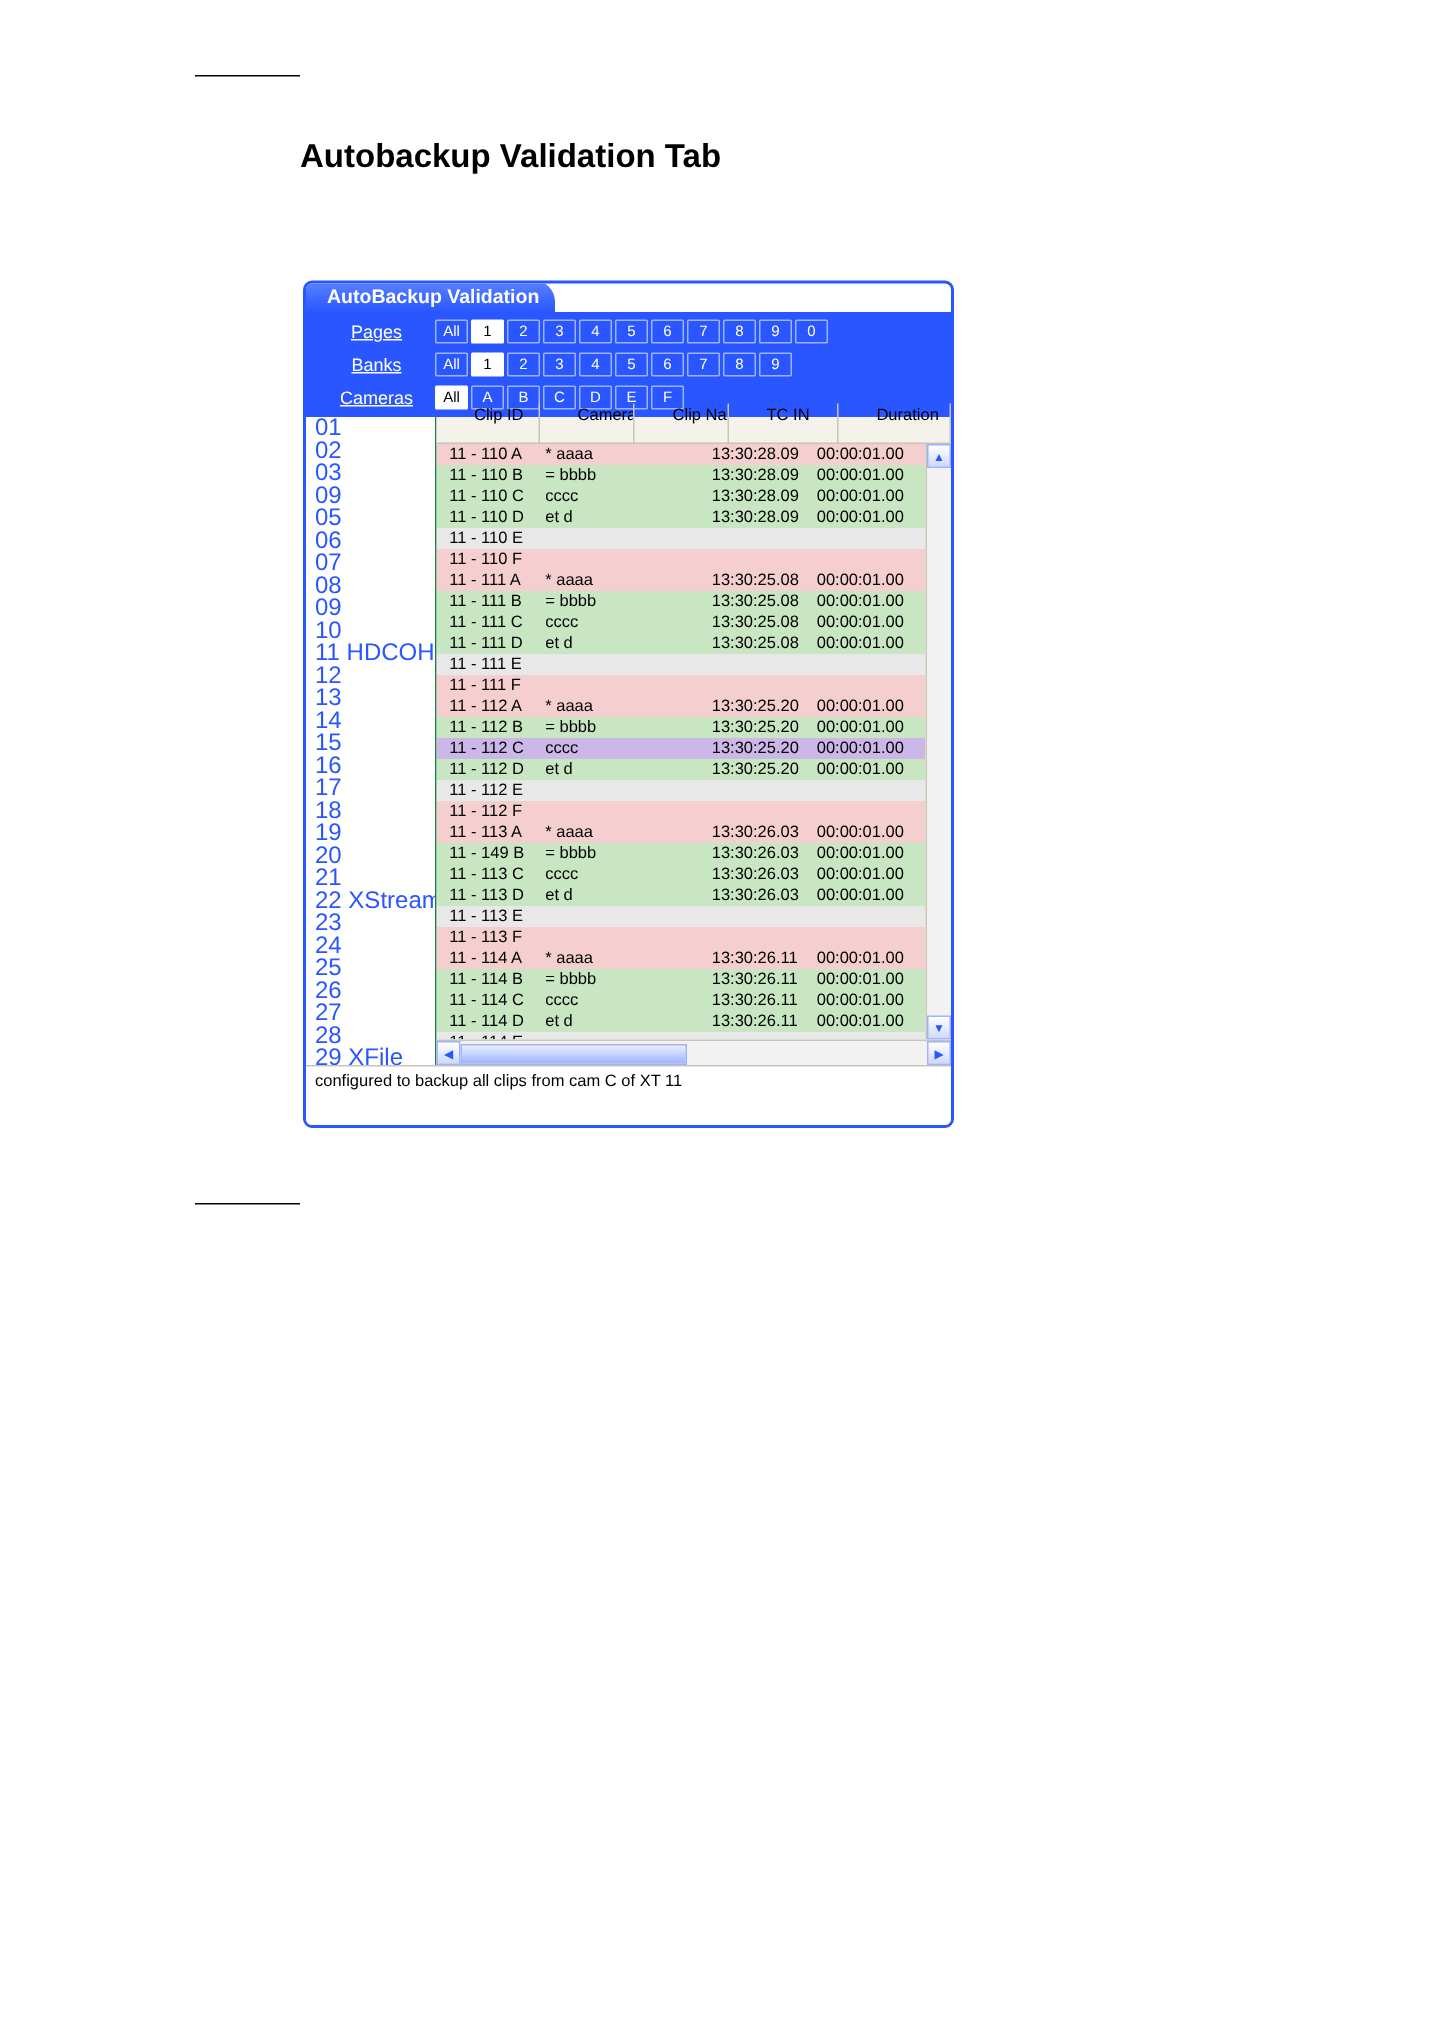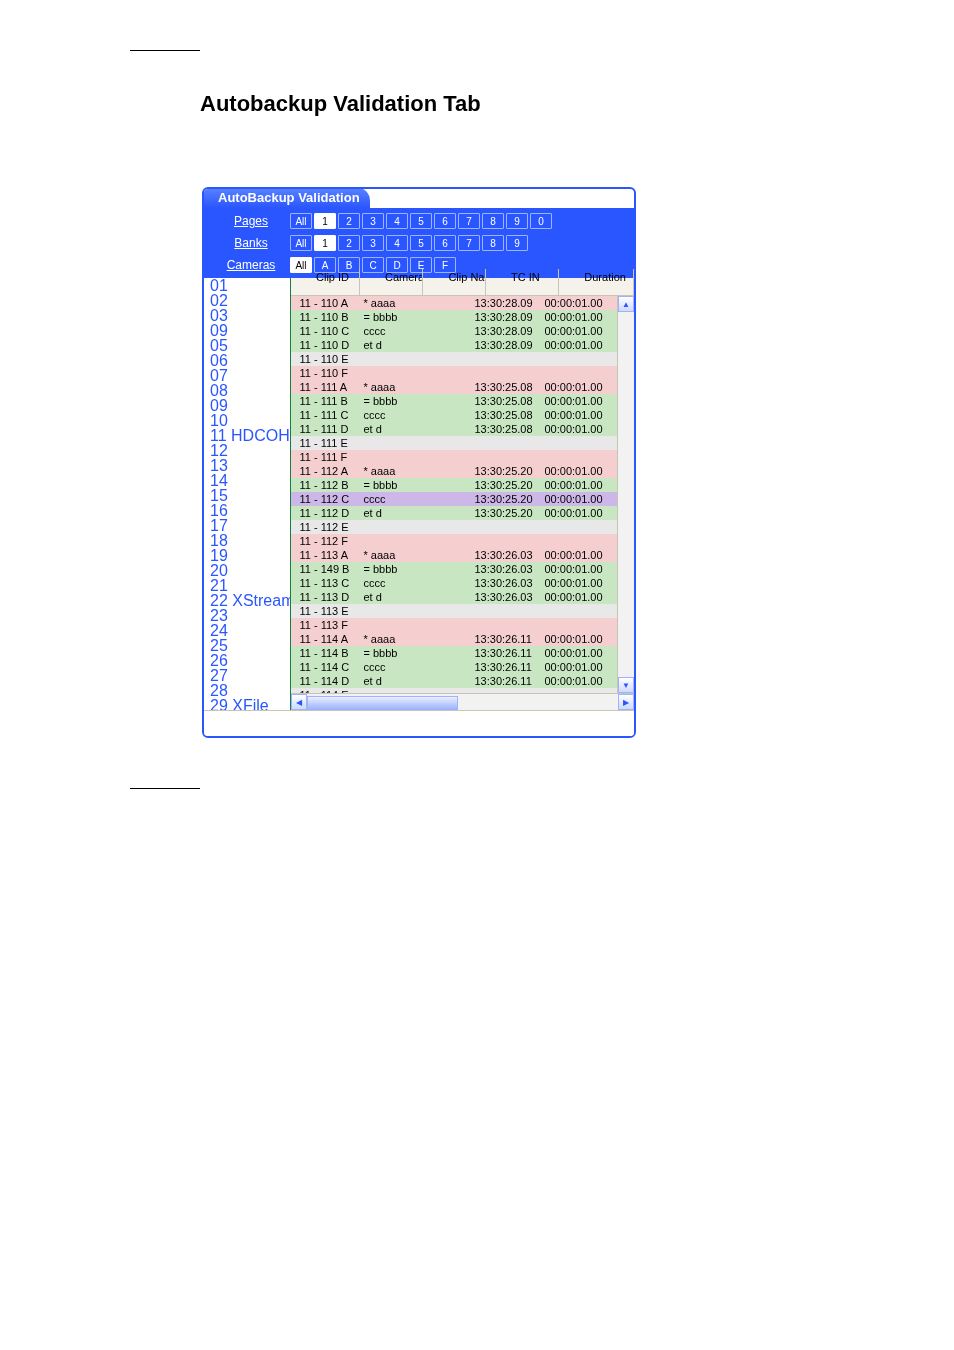--- a/index.html
+++ b/index.html
@@ -496,17 +496,18 @@
           <div class="hbtn">◀</div>
           <div class="track">
               <div class="thumb"></div>
             </div>
           <div class="hbtn">▶</div>
         </div>
       </div>
     </div>
 
     <div class="abv-status">
+      <div>configured to backup all clips from cam C of XT 11</div>
     </div>
   </div>
 
   <div class="bottom-rule"></div>
 </div>
 
 </body></html>

